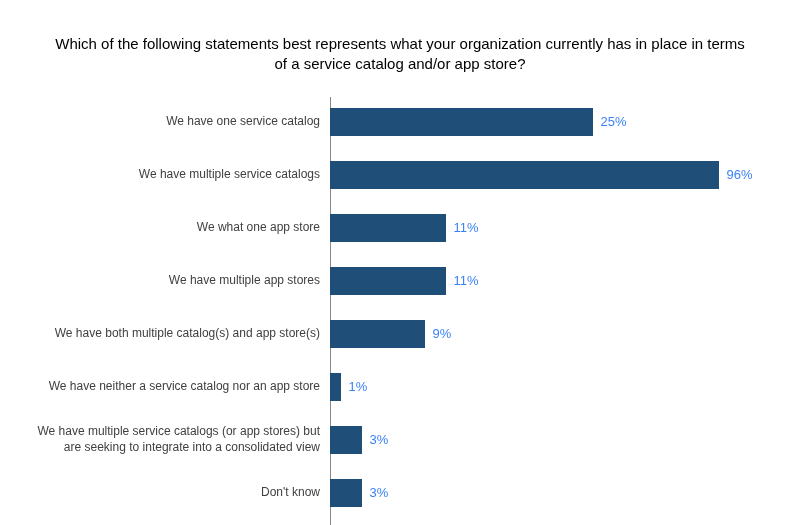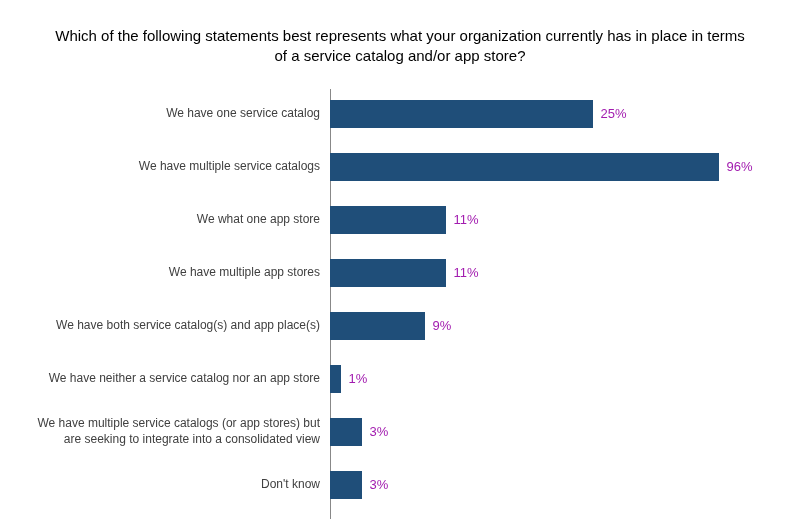--- a/index.html
+++ b/index.html
@@ -15,21 +15,21 @@
     width: 800px;
     height: 525px;
     box-sizing: border-box;
     padding: 18px 20px 20px 20px;
     position: relative;
   }
   .title {
     text-align: center;
     font-size: 15px;
     line-height: 1.35;
-    margin: 8px auto 22px auto;
+    margin: 16px auto 22px auto;
     max-width: 700px;
   }
   .plot {
     position: relative;
     width: 760px;
     height: 430px;
     margin-left: 0;
   }
   .axis-line {
     position: absolute;
@@ -67,21 +67,21 @@
     bottom: 0;
     background: #1f4e79;
   }
   .value-label {
     position: absolute;
     top: 0;
     bottom: 0;
     display: flex;
     align-items: center;
     font-size: 13px;
-    color: #a21caf;
+    color: #3b82f6;
     padding-left: 8px;
     white-space: nowrap;
   }
 </style>
 </head>
 <body>
 
 <div class="chart-wrap">
   <div class="title">Which of the following statements best represents what your organization currently has in place in terms of a service catalog and/or app store?</div>
   <div class="plot" id="plot">
@@ -108,21 +108,21 @@
         </div>
       </div>
       <div class="row" style="top: 159px; height: 50px; justify-content: flex-end;">
         <div class="cat-label">We have multiple app stores</div>
         <div class="bar-region">
           <div class="bar" style="width: 115.5px; background: rgb(31, 78, 121);"></div>
           <div class="value-label" style="left: 115.5px;">11%</div>
         </div>
       </div>
       <div class="row" style="top: 212px; height: 50px;">
-        <div class="cat-label">We have both service catalog(s) and app place(s)</div>
+        <div class="cat-label">We have both multiple catalog(s) and app store(s)</div>
         <div class="bar-region">
           <div class="bar" style="width: 94.5px; background: rgb(31, 78, 121);"></div>
           <div class="value-label" style="left: 94.5px;">9%</div>
         </div>
       </div>
       <div class="row" style="top: 265px; height: 50px; justify-content: center;">
         <div class="cat-label">We have neither a service catalog nor an app store</div>
         <div class="bar-region">
           <div class="bar" style="width: 10.5px; background: rgb(31, 78, 121);"></div>
           <div class="value-label" style="left: 10.5px;">1%</div>

